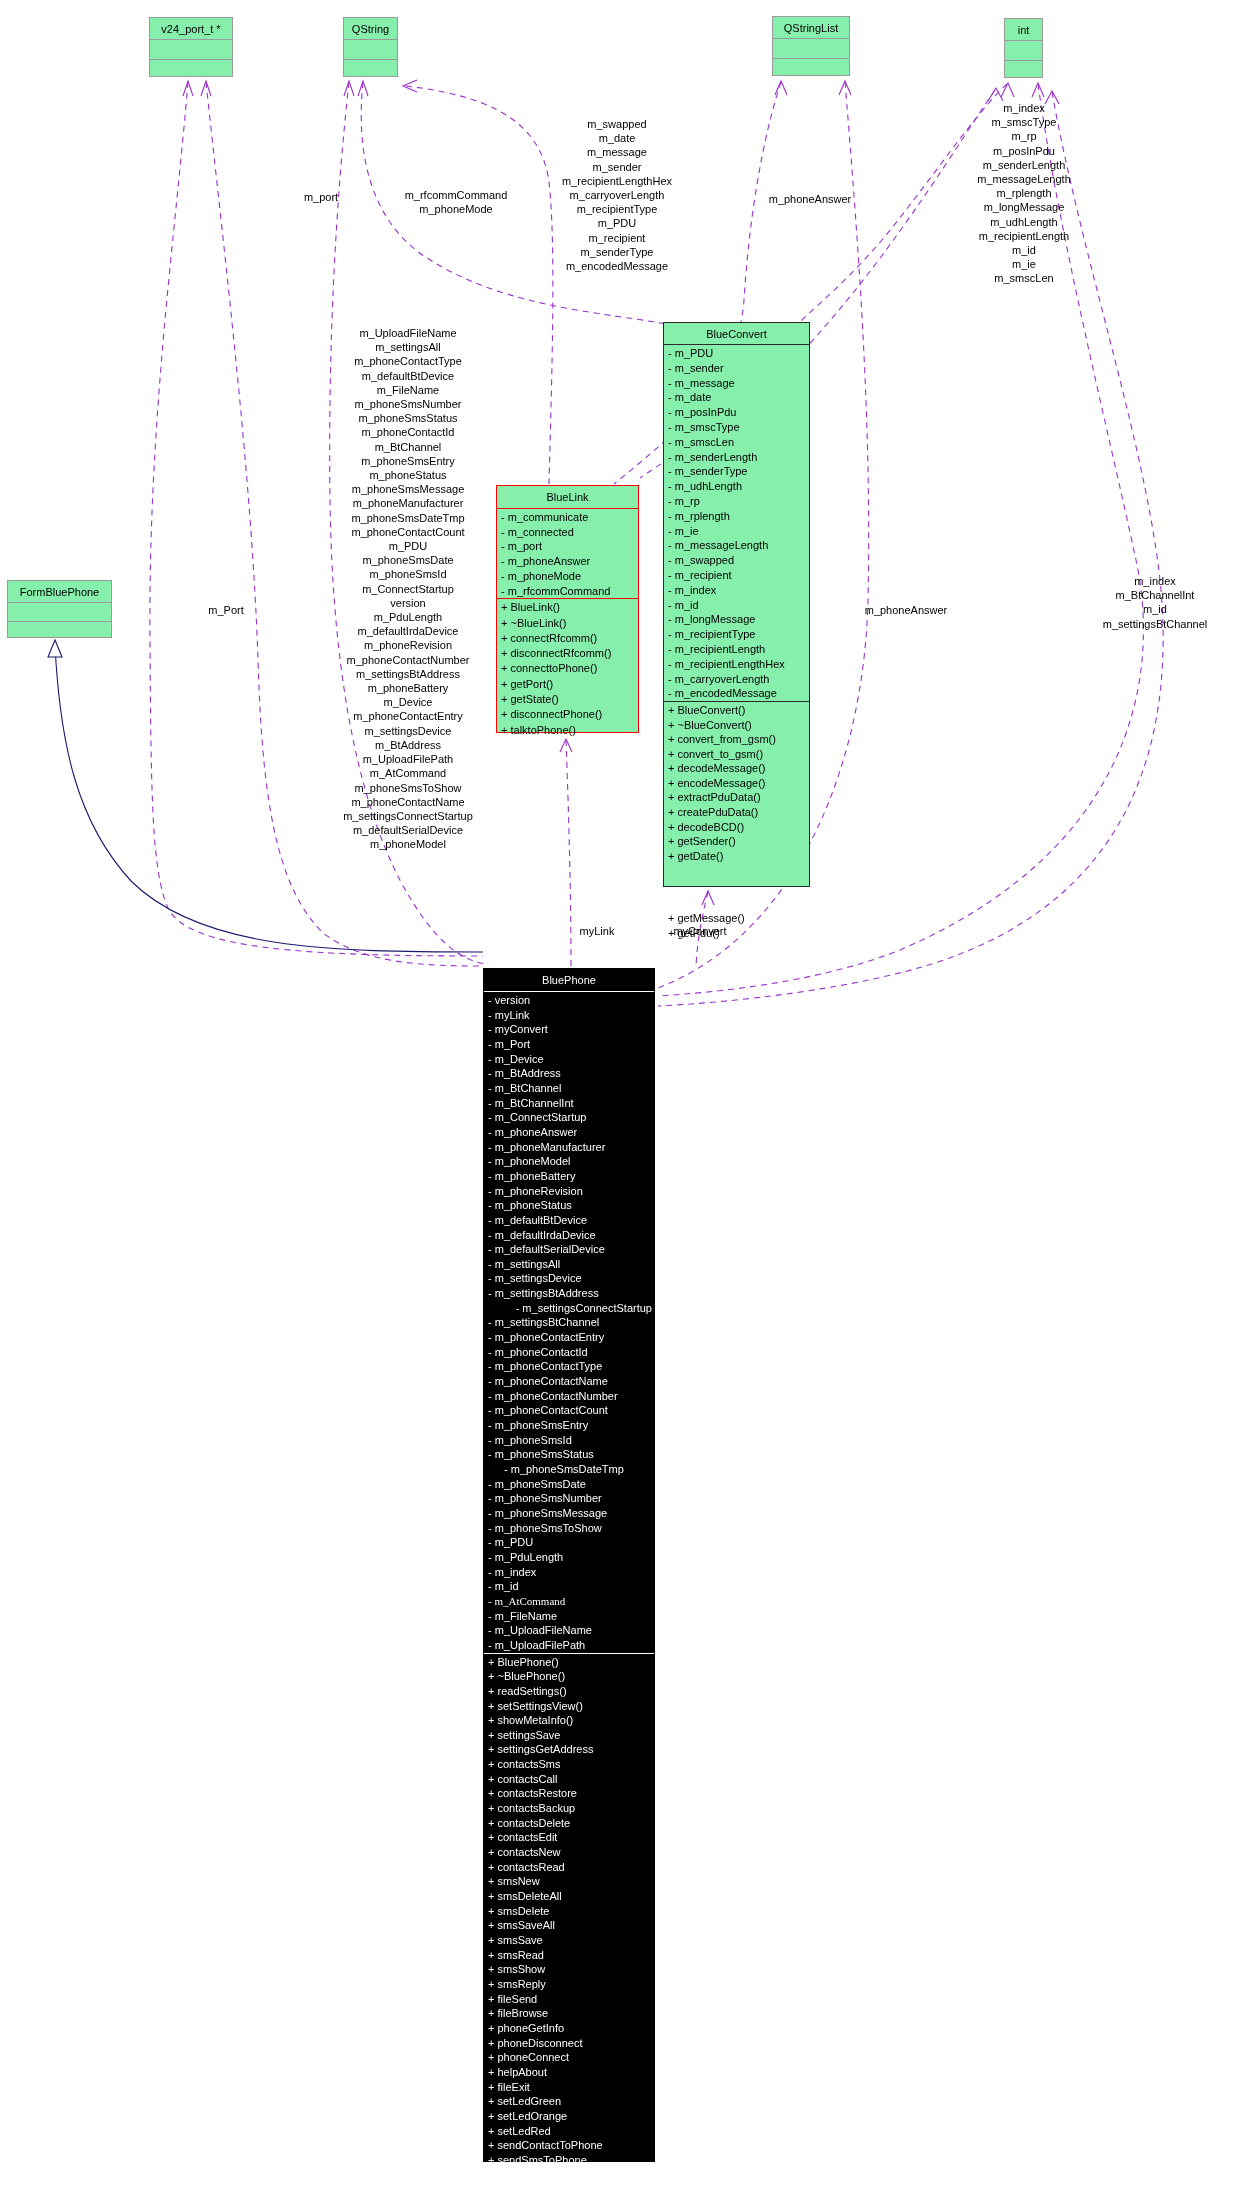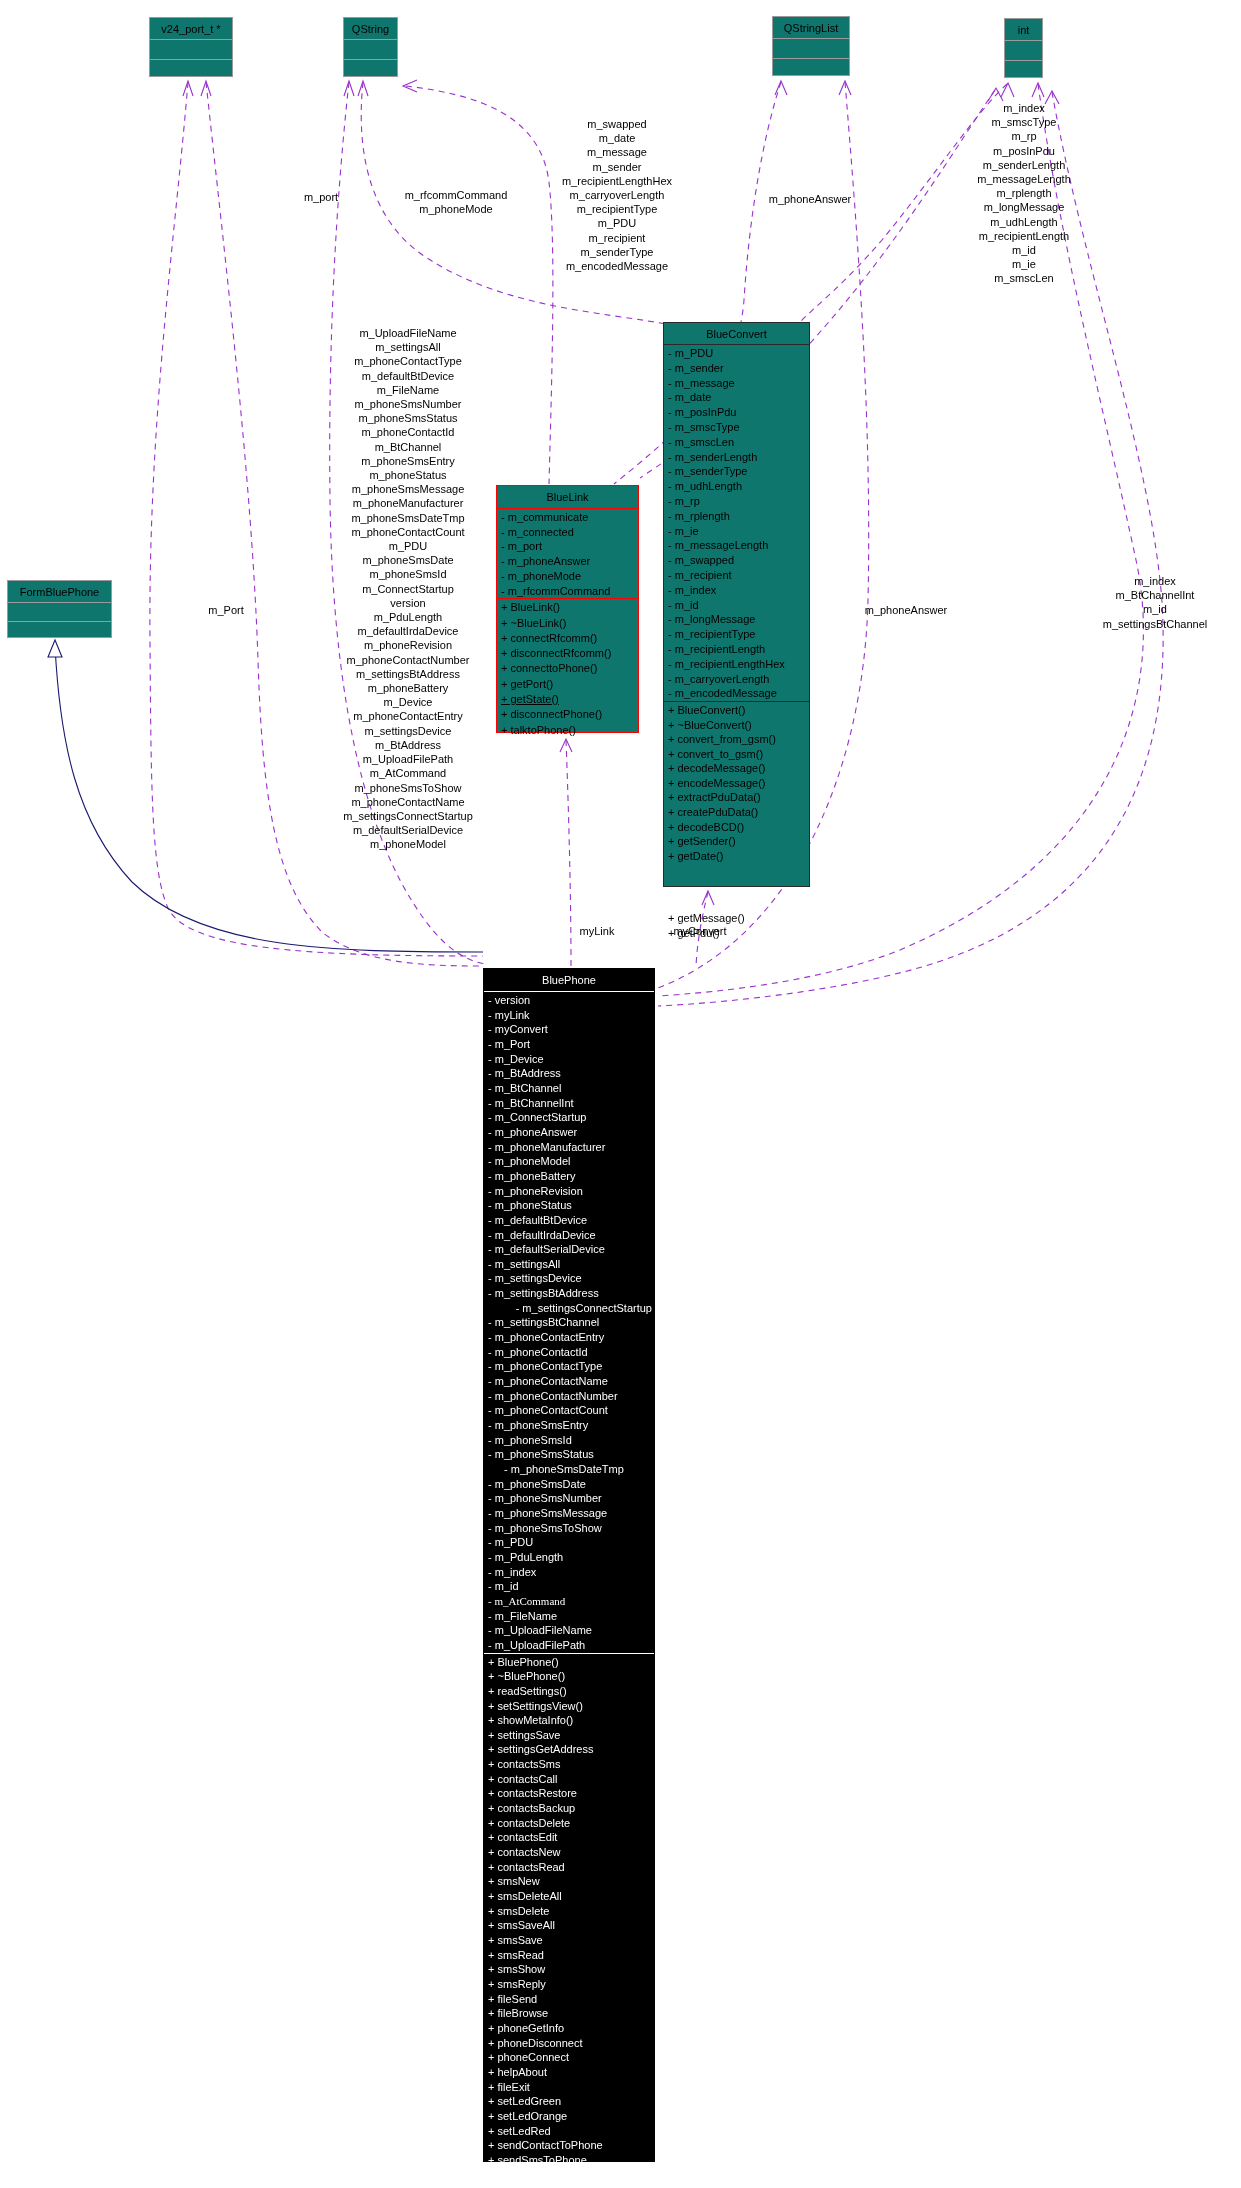--- a/index.html
+++ b/index.html
@@ -1,19 +1,19 @@
 <!DOCTYPE html>
 <html><head>
 <meta charset="utf-8">
 <style>
   html,body{margin:0;padding:0;background:#fff;}
   .stage{position:relative;width:1241px;height:2188px;background:#ffffff;
          font-family:"Liberation Sans", sans-serif;font-size:11px;color:#000;overflow:hidden;}
   .edges{position:absolute;left:0;top:0;z-index:0;pointer-events:none;}
-  .box{position:absolute;box-sizing:border-box;background:#0f766e;z-index:2;}
+  .box{position:absolute;box-sizing:border-box;background:#86efac;z-index:2;}
   .box .t{display:flex;align-items:center;justify-content:center;white-space:nowrap;}
   .box .sec{overflow:hidden;padding:1px 2px 0 2px;}
   .box .m{white-space:nowrap;padding-left:2px;}
   .box.ext{border:1px solid #9a9a9a;}
   .box.ext .c2,.box.ext .c3{border-top:1px solid #9a9a9a;}
   .box.plain{border:1px solid #2a2a2a;}
   .box.plain .t{border-bottom:1px solid #2a2a2a;}
   .box.plain .sec.meth{border-top:1px solid #2a2a2a;}
   .box.red{border:1px solid #ff0000;}
   .box.red .t{border-bottom:1px solid #ff0000;}
@@ -146,21 +146,21 @@
           <div class="m" style="line-height: 14.7px;">- m_phoneMode</div>
           <div class="m" style="line-height: 14.7px;">- m_rfcommCommand</div>
         </div>
         <div class="sec meth">
           <div class="m" style="line-height: 15.3px;">+ BlueLink()</div>
           <div class="m" style="line-height: 15.3px;">+ ~BlueLink()</div>
           <div class="m" style="line-height: 15.3px;">+ connectRfcomm()</div>
           <div class="m" style="line-height: 15.3px;">+ disconnectRfcomm()</div>
           <div class="m" style="line-height: 15.3px;">+ connecttoPhone()</div>
           <div class="m" style="line-height: 15.3px;">+ getPort()</div>
-          <div class="m" style="line-height: 15.3px; text-decoration: underline;">+ getState()</div>
+          <div class="m" style="line-height: 15.3px;">+ getState()</div>
           <div class="m" style="line-height: 15.3px;">+ disconnectPhone()</div>
           <div class="m" style="line-height: 15.3px;">+ talktoPhone()</div>
         </div>
       </div>
       <div class="box dark" style="left: 483px; top: 968px; width: 172px; height: 1194px;">
         <div class="t" style="height: 22px;">BluePhone</div>
         <div class="sec attr">
           <div class="m" style="line-height: 14.65px;">- version</div>
           <div class="m" style="line-height: 14.65px;">- myLink</div>
           <div class="m" style="line-height: 14.65px;">- myConvert</div>

